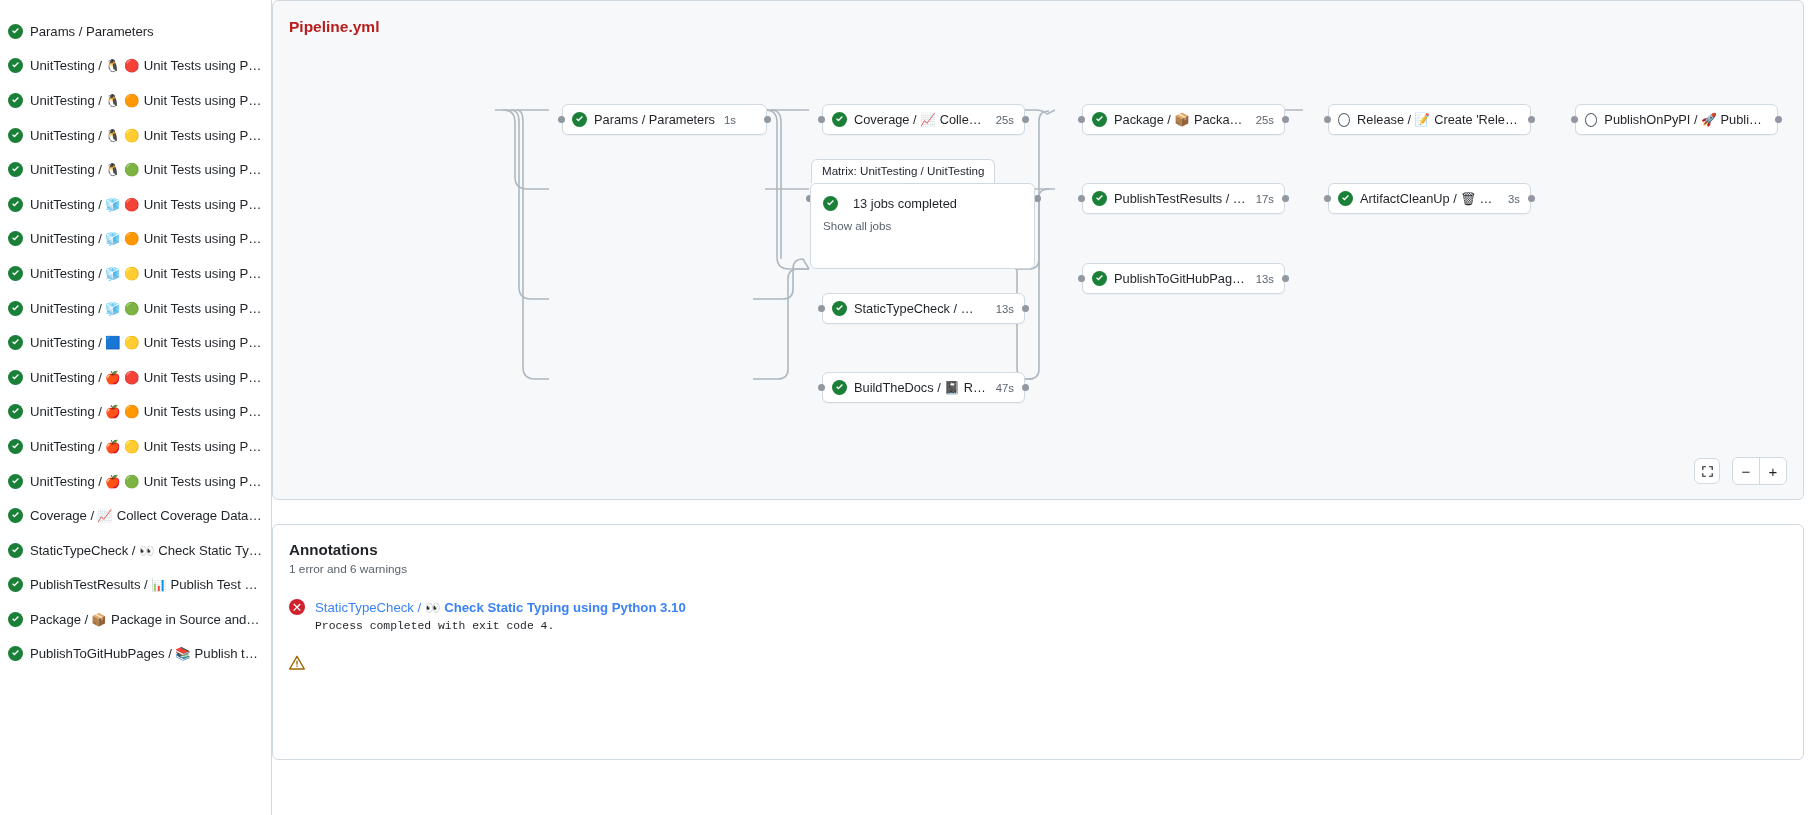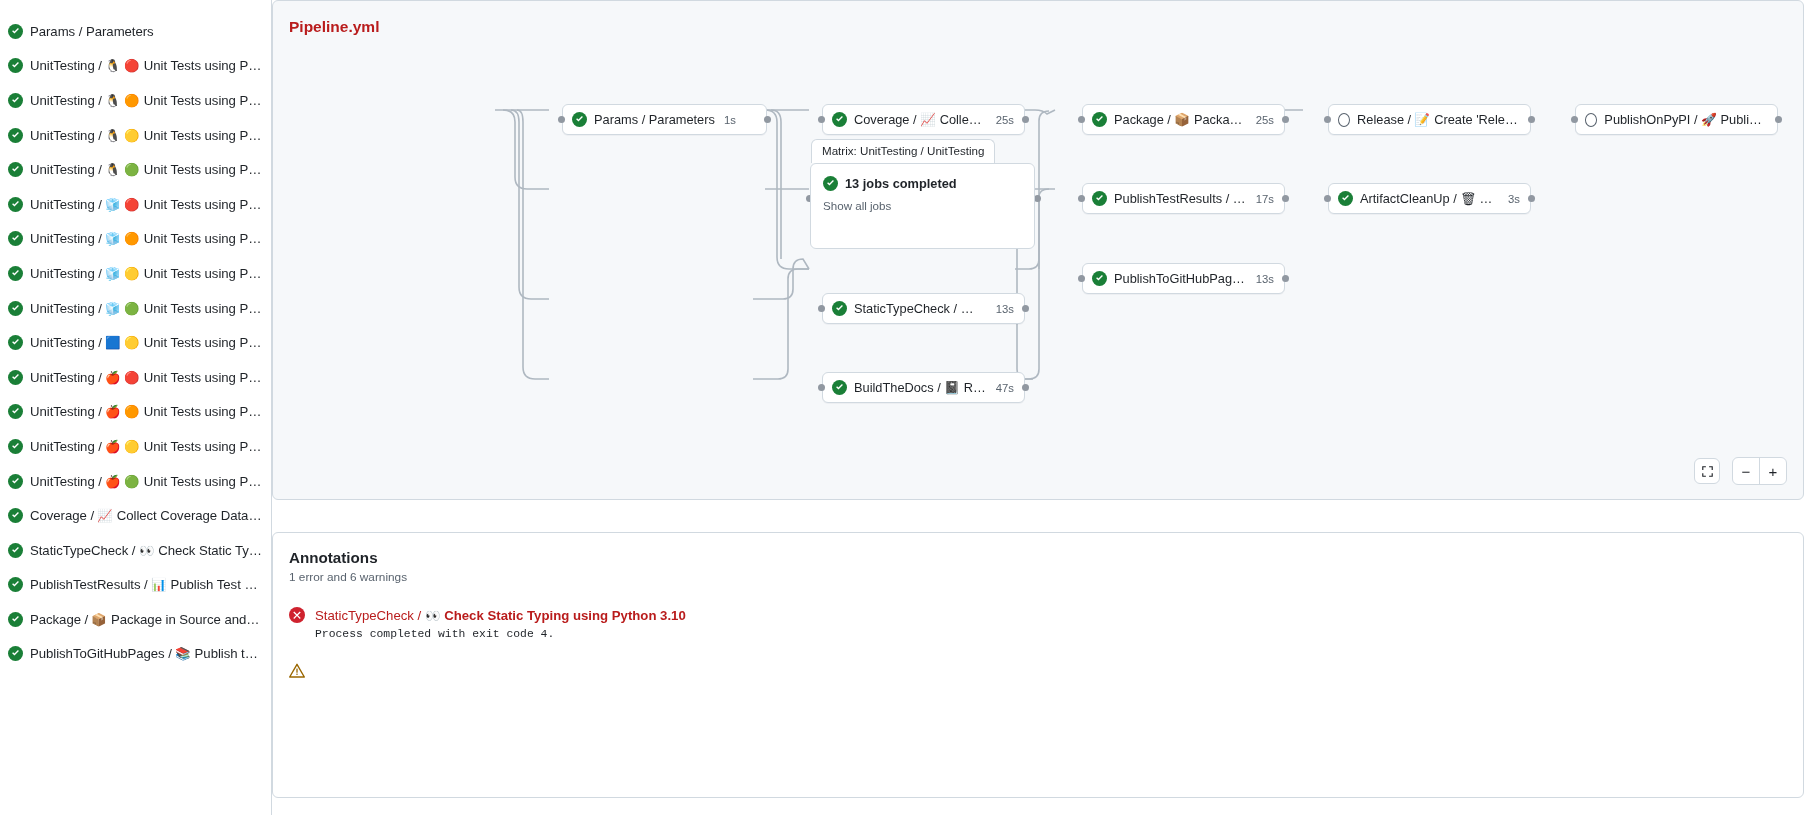--- a/index.html
+++ b/index.html
@@ -98,51 +98,51 @@
   .matrix-title {
     position:absolute; left:0; top:-25px;
     background:#ffffff;
     border:1px solid #d1d9e0;
     border-bottom:none;
     border-radius: 6px 6px 0 0;
     padding: 4px 10px 6px 10px;
     font-size: 11.6px; color:#1f2328;
     white-space:nowrap;
   }
-  .matrix-row { display:flex; align-items:flex-start; gap:7px; padding: 12px 0 0 12px; font-size:12.8px;font-weight:bold; }
+  .matrix-row { display:flex; align-items:flex-start; gap:15px; padding: 12px 0 0 12px; font-size:12.8px; }
   .matrix-sub { padding: 8px 0 0 12px; font-size: 11.6px; color:#59636e; cursor:pointer; }
 
   .port { position:absolute; width:7px; height:7px; border-radius:50%; background:#9198a1; }
 
   
   .zoom-ctl { position:absolute; right:16px; bottom:14px; display:flex; align-items:center; gap:12px; }
   .btn-sq {
     width:26px;height:26px; border:1px solid #d1d9e0; border-radius:6px;
     background:#ffffff; display:flex;align-items:center;justify-content:center;
     cursor:pointer;
   }
   .pm-group { display:flex; align-items:center; border:1px solid #d1d9e0; border-radius:6px; background:#fff; overflow:hidden; }
   .pm-btn { width:26px;height:26px;display:flex;align-items:center;justify-content:center;cursor:pointer;font-size:15px;color:#1f2328;line-height:1; }
   .pm-sep { width:1px; height:26px; background:#d1d9e0; }
 
   
   .annot-card {
-    margin: 32px 14px 0 0;
+    margin: 24px 14px 0 0;
     border:1px solid #d1d9e0;
     border-radius: 6px;
     background:#ffffff;
-    height: 266px;
+    height: 236px;
     padding: 16px 16px 0 16px;
     overflow:hidden;
   }
   .annot-title { font-size:15.2px; font-weight:600; color:#1f2328; }
   .annot-sub { font-size:11.8px; color:#59636e; margin-top:4px; }
   .annot-row { display:flex; gap:10px; margin-top: 22px; }
   .annot-ico { flex:0 0 auto; margin-top:1px; }
-  .annot-head { font-size:13.2px; color:#b91c1c;text-align:center; }
+  .annot-head { font-size:13.2px; color:#3b82f6;text-align:center; }
   .annot-head b { font-weight:600; }
   .annot-msg {
     font-family:"Liberation Mono","DejaVu Sans Mono",monospace;
     font-size:11.4px; color:#1f2328; margin-top:4px;
   }
 </style>
 </head>
 <body>
 
 <div class="page">
@@ -475,21 +475,21 @@
             <div class="node node-pending" style="left: 1302px; top: 103px; width: 203px;">
               <span class="circ-pending"></span>
               <span class="nlabel">PublishOnPyPI / 🚀 Publish to …</span>
             </div>
             <div class="port" style="left: 1298px; top: 115px;"></div>
             <div class="port" style="left: 1502px; top: 115px;"></div>
             <div class="port" style="left: 533px; top: 194px;"></div>
             <div class="port" style="left: 761px; top: 194px;"></div>
           </div>
 
-        <div class="matrix-box" style="left:537px; top:162px;">
+        <div class="matrix-box" style="left:537px; top:182px;">
           <div class="matrix-title">Matrix: UnitTesting / UnitTesting</div>
           <div class="matrix-row">
             <span>
               <svg class="ck" viewBox="0 0 16 16">
                   <circle cx="8" cy="8" r="8" fill="#1a7f37"></circle>
                   <path d="M11.6 5.3 6.9 10.1 4.4 7.6l1-1 1.5 1.5 3.7-3.8z" fill="#fff"></path>
                 </svg>
             </span>
             <span>13 jobs completed</span>
           </div>

